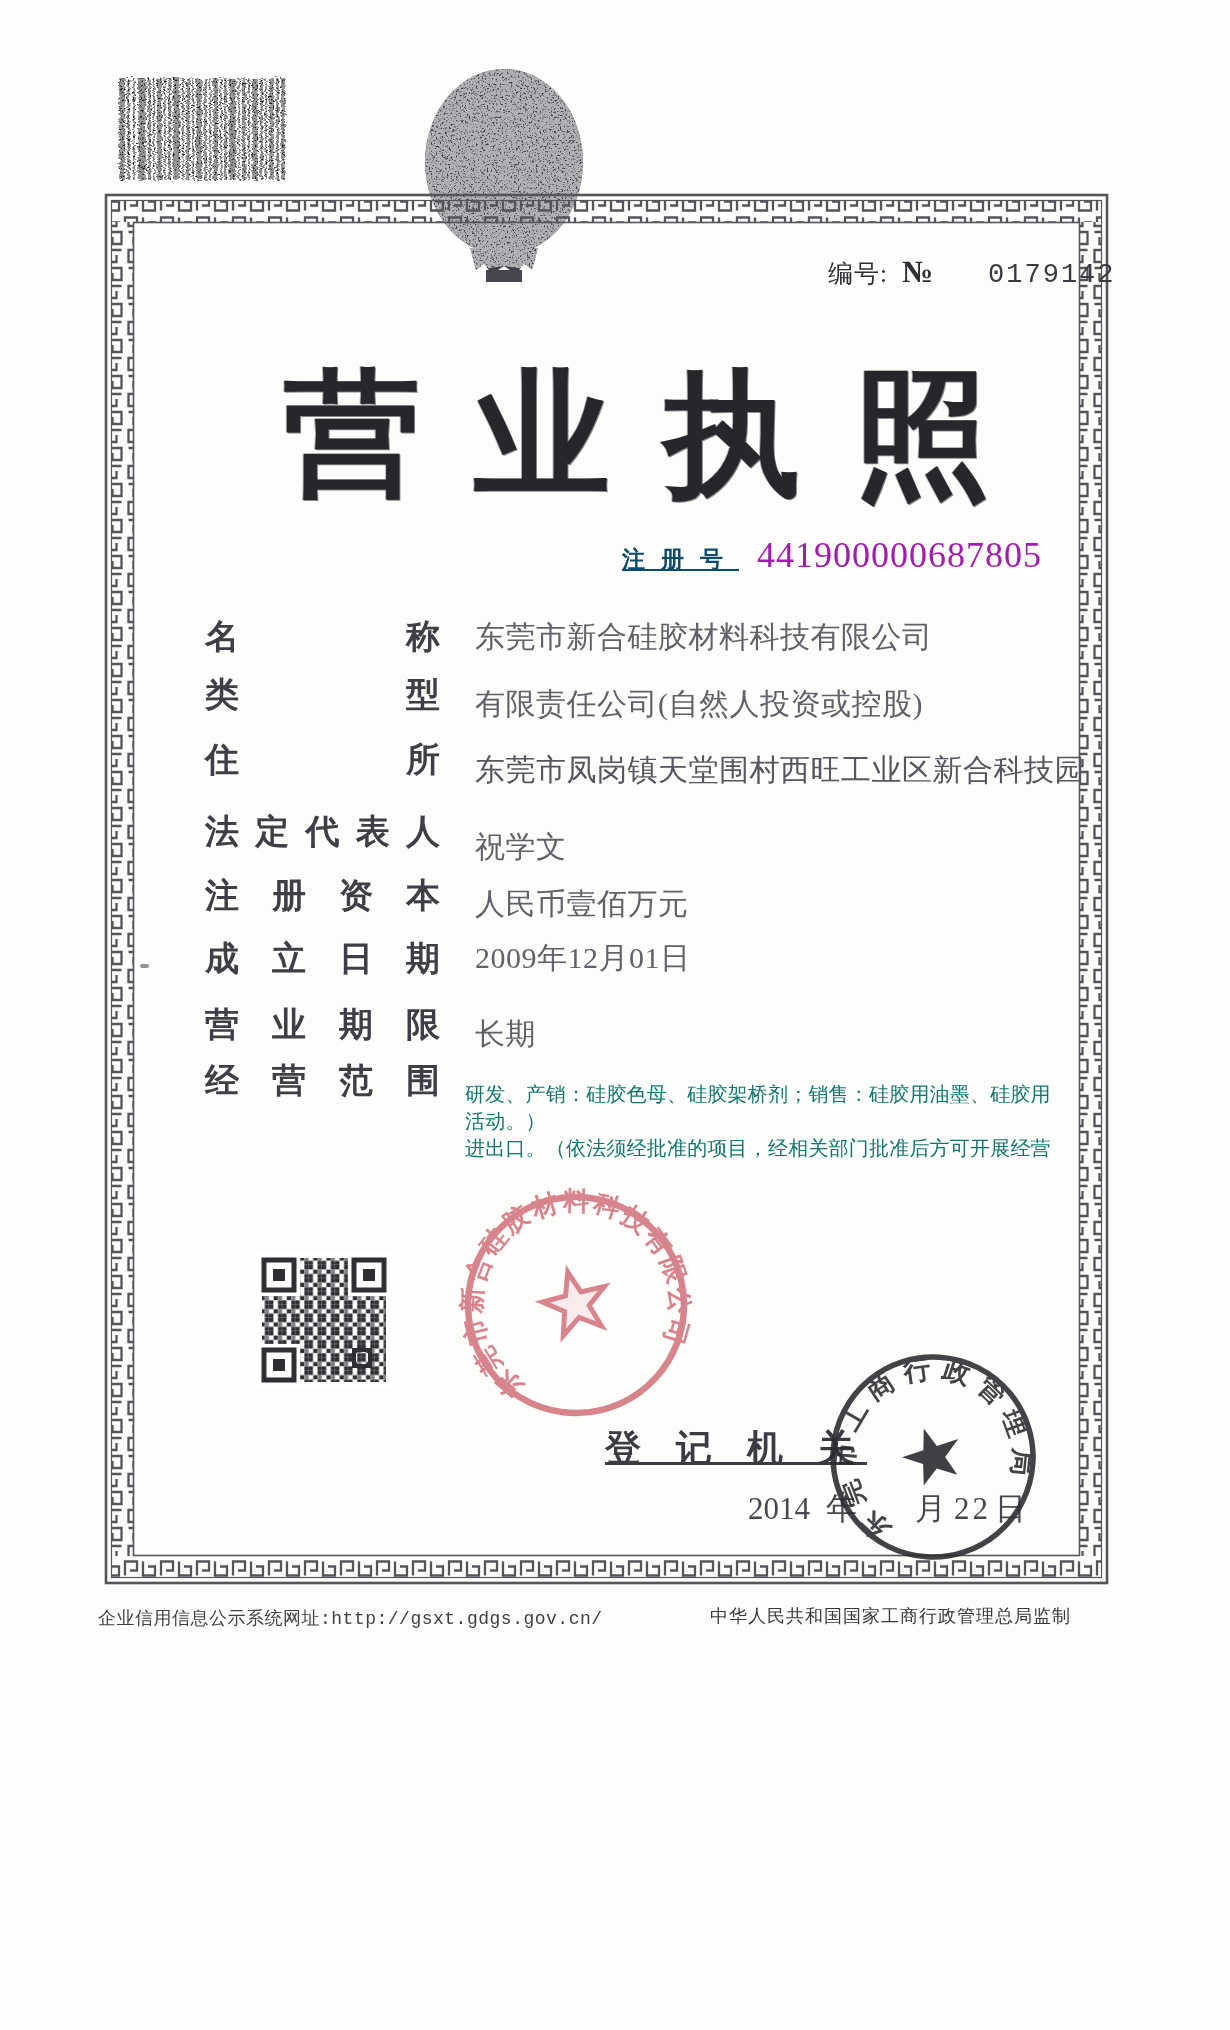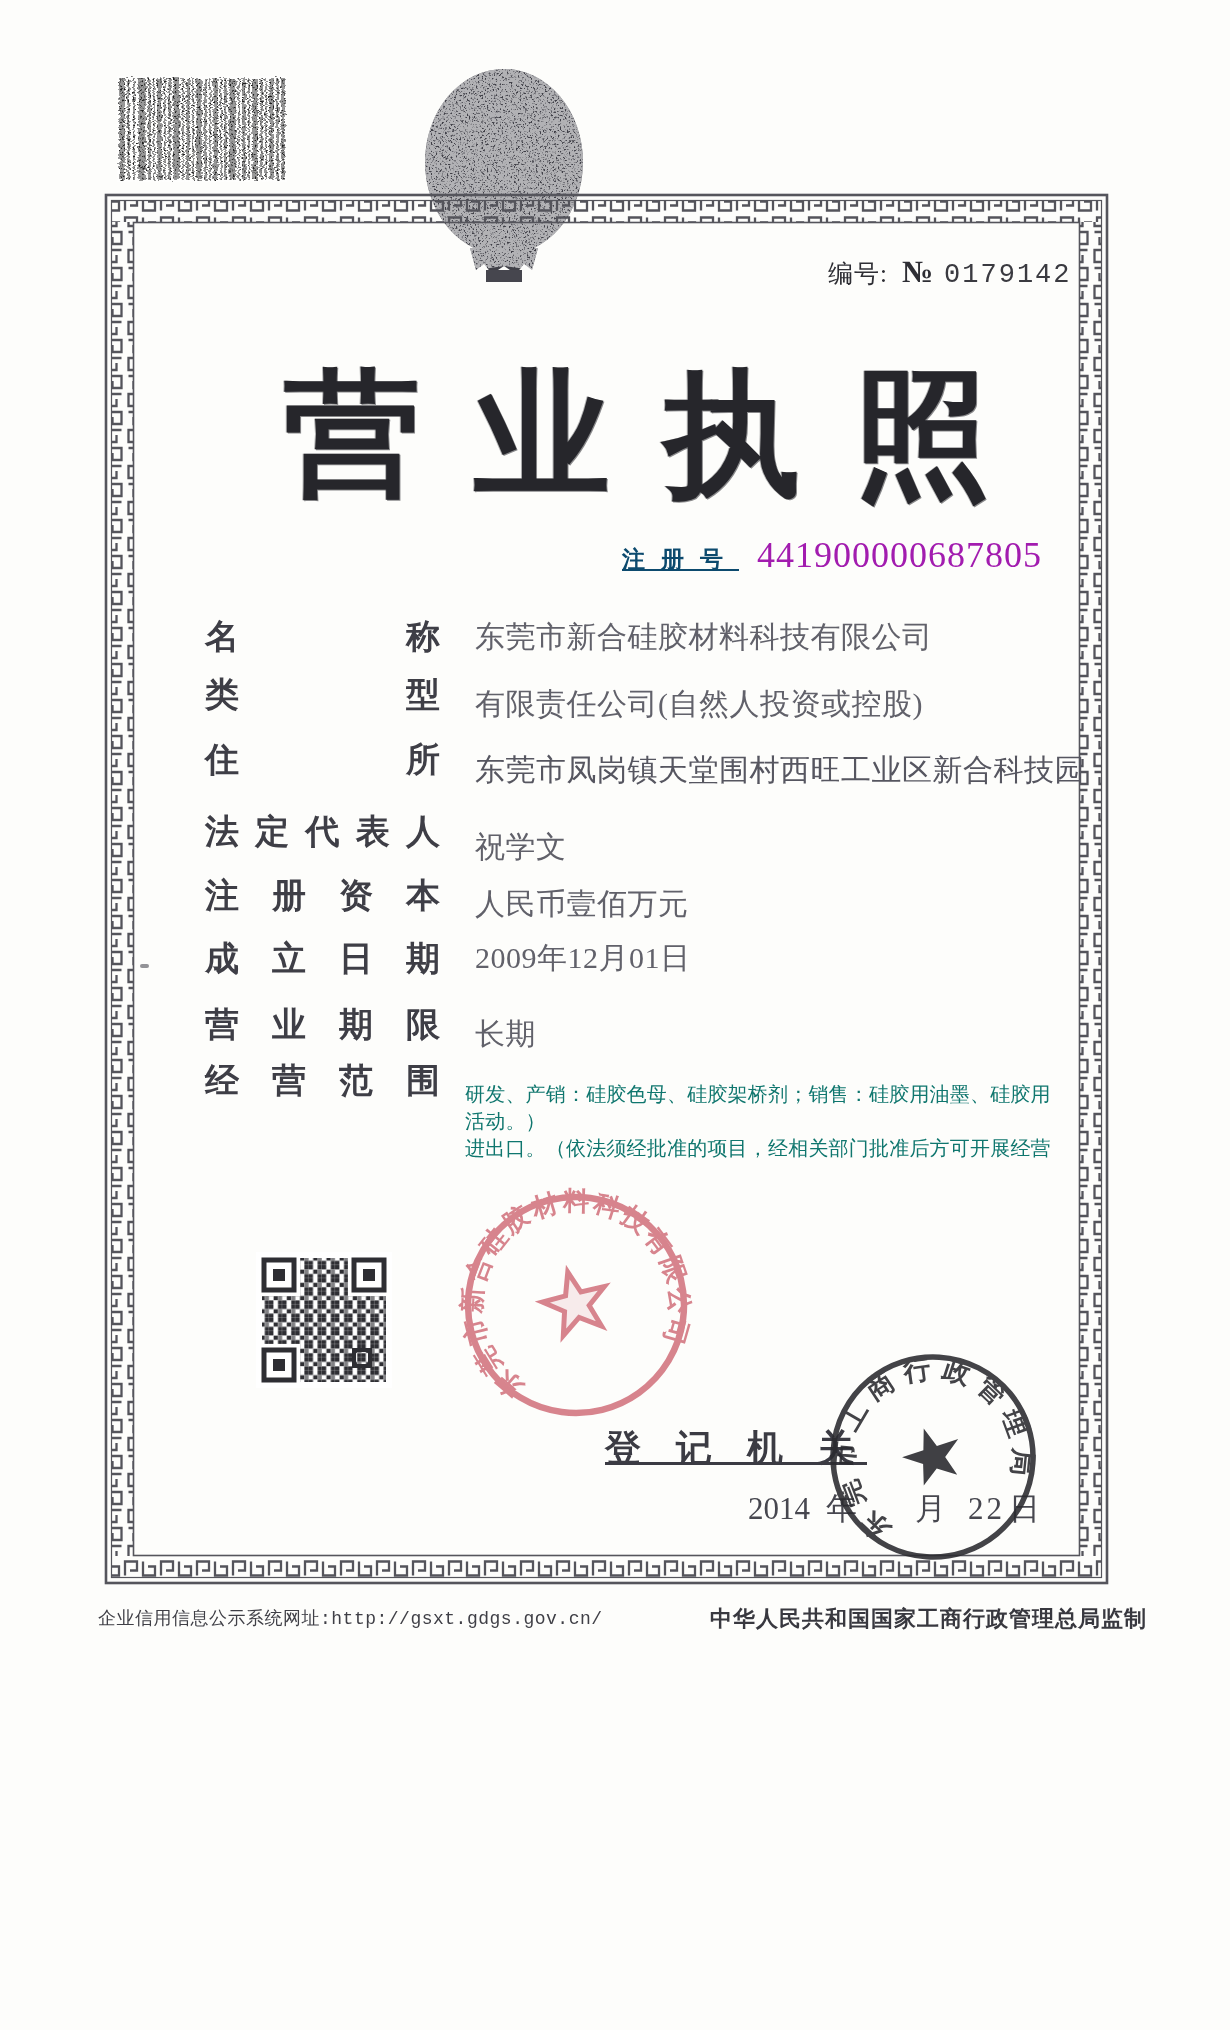--- a/index.html
+++ b/index.html
@@ -9,21 +9,21 @@
   }
   
   .barcode{position:absolute;left:117px;top:76px;width:170px;height:106px;}
   
   .emblem{position:absolute;left:420px;top:66px;width:168px;height:234px;}
   
   .frame{position:absolute;left:104px;top:193px;}
   
   .serial{position:absolute;left:828px;top:254px;width:270px;font-size:25px;color:#2e2e34;letter-spacing:1px;white-space:nowrap;}
   .serial .numero{font-weight:bold;font-size:31px;margin:0 10px 0 14px;}
-  .serial .serialnum{font-family:"Liberation Mono",monospace;font-size:27px;letter-spacing:2px;color:#3a3a40;}
+  .serial .serialnum{font-family:"Liberation Mono",monospace;font-size:27px;letter-spacing:2px;color:#3a3a40;margin-left:44px;}
   
   .title{
     position:absolute;left:160px;top:344px;width:900px;text-align:center;
     font-family:"Liberation Sans",sans-serif;font-weight:900;font-size:136px;
     letter-spacing:54px;padding-left:54px;color:#26262b;
     text-shadow:1px 1px 0 rgba(40,40,46,.55), -1px 0 0 rgba(40,40,46,.35);
     white-space:nowrap;
   }
   
   .regline{position:absolute;left:622px;top:534px;white-space:nowrap;}
@@ -41,25 +41,25 @@
   
   .qr{position:absolute;left:256px;top:1252px;width:136px;height:136px;}
   
   .redseal{position:absolute;left:458px;top:1187px;}
   .blackstamp{position:absolute;left:824px;top:1348px;z-index:4;}
   
   .registrar{position:absolute;left:605px;top:1424px;font-size:36px;font-weight:700;letter-spacing:13px;color:#3b3b43;white-space:nowrap;text-decoration:underline;}
   .issuedate{position:absolute;left:748px;top:1488px;font-size:31px;color:#47474f;white-space:nowrap;z-index:2;}
   .issuedate .u-year{margin-left:16px;}
   .issuedate .u-month{margin-left:58px;}
-  .issuedate .d-day{margin-left:22px;letter-spacing:3px;}
+  .issuedate .d-day{margin-left:8px;letter-spacing:3px;}
   .issuedate .u-day{margin-left:4px;}
   
   .footer-left{position:absolute;left:98px;top:1606px;font-family:"Liberation Mono",monospace;font-size:18px;color:#3f3f46;letter-spacing:.5px;}
-  .footer-right{position:absolute;left:710px;top:1604px;font-size:22px;font-weight:700;color:#38383f;letter-spacing:1px;}
+  .footer-right{position:absolute;left:710px;top:1604px;font-size:18px;font-weight:400;color:#38383f;letter-spacing:1px;}
 </style>
 </head>
 <body>
 
 <div class="page">
 
   <div class="barcode">
     <svg width="170" height="106" viewBox="0 0 170 106">
       <defs>
         <filter id="rough">

